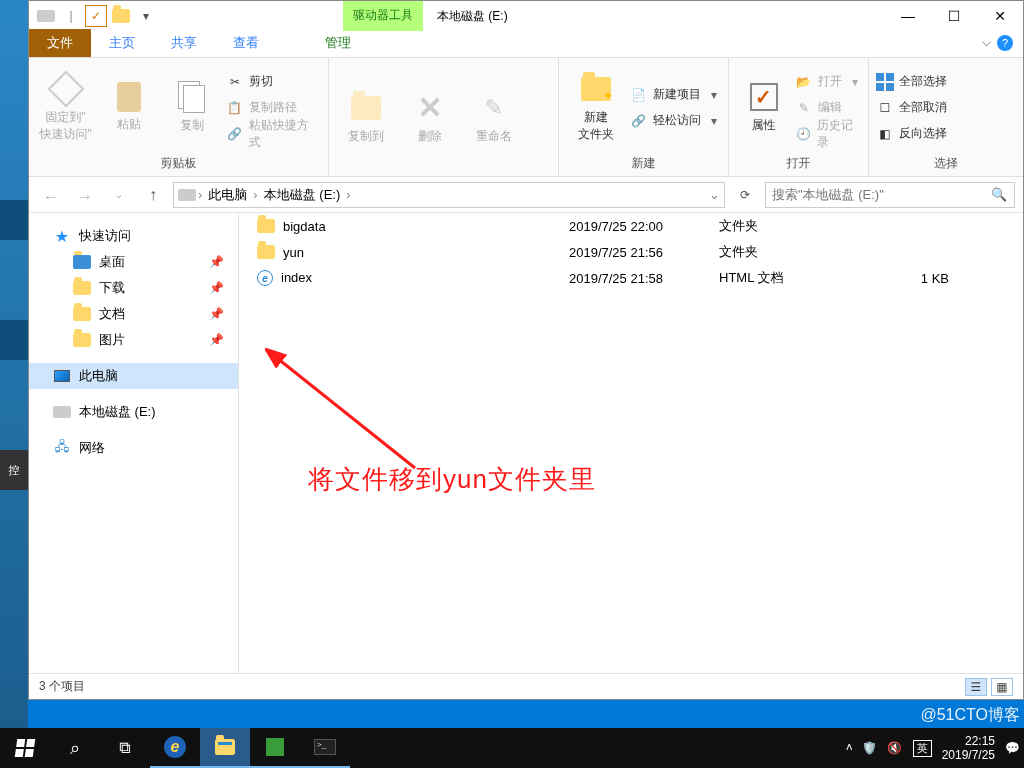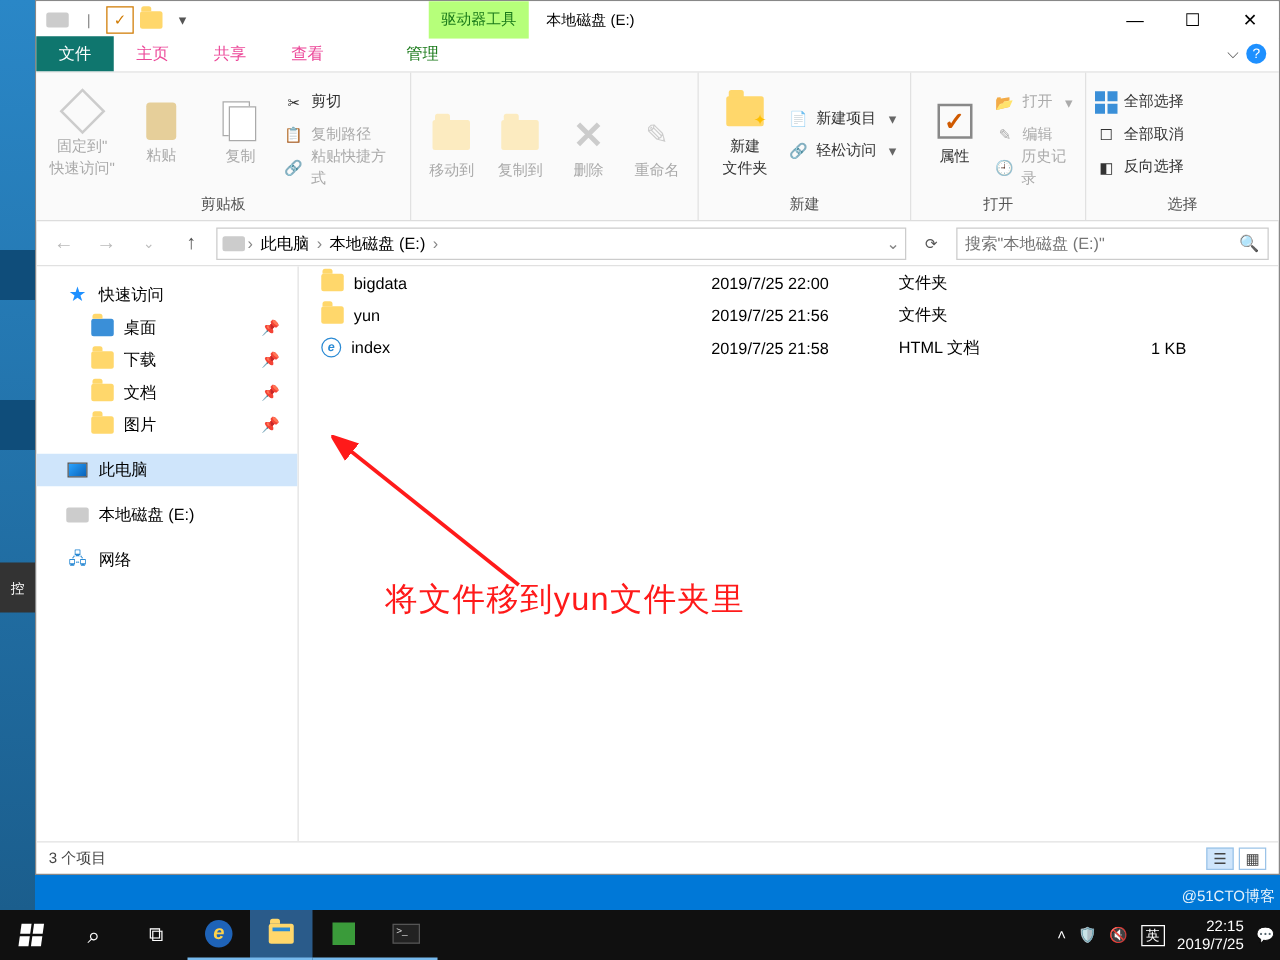--- a/index.html
+++ b/index.html
@@ -12,22 +12,22 @@
 .titlebar { height:30px; display:flex; align-items:stretch; background:#fff; }
 .qa { display:flex; align-items:center; padding:0 6px; gap:3px; }
 .qa .qbtn { width:22px; height:22px; display:flex; align-items:center; justify-content:center; border:1px solid transparent; }
 .driver-tools { background:#b6ff7a; color:#1a7a1a; padding:6px 10px 0; font-size:12px; margin-left:180px; height:30px; }
 .title-text { padding:7px 14px 0; font-size:12px; }
 .winbtns { margin-left:auto; display:flex; }
 .winbtns div { width:46px; display:flex; align-items:center; justify-content:center; font-size:14px; }
 
 
 .tabs { height:26px; display:flex; align-items:flex-end; background:#fff; position:relative;}
-.tab { padding:5px 18px; font-size:13px; color:#ec4899; }
-.tab.active { background:#0f766e; color:#fff; }
+.tab { padding:5px 18px; font-size:13px; color:#3b82f6; }
+.tab.active { background:#a16207; color:#fff; }
 .tab.manage { color:#1a7a1a; margin-left:30px;}
 .tabs .collapse { position:absolute; right:10px; top:4px; display:flex; gap:6px; }
 .help-circ{width:16px;height:16px;border-radius:50%;background:#1e90ff;color:#fff;font-size:11px;display:flex;align-items:center;justify-content:center;}
 
 
 .ribbon { height:120px; border-top:1px solid #ddd; border-bottom:1px solid #ddd; background:#fafafa; display:flex; }
 .rgroup { border-right:1px solid #e1e1e1; display:flex; flex-direction:column; padding:4px 8px 2px; }
 .rgroup .body { flex:1; display:flex; align-items:center; gap:6px; }
 .rgroup .lbl { text-align:center; font-size:12px; color:#555; padding:2px 0; }
 .big-btn { display:flex; flex-direction:column; align-items:center; justify-content:center; width:58px; height:80px; color:#333; font-size:12px; gap:4px;}
@@ -106,21 +106,21 @@
 .tray .clock{display:flex;flex-direction:column;align-items:flex-end;line-height:14px;font-size:12px;}
 .ime{border:1px solid #fff;padding:0 3px;font-size:11px;}
 .winlogo{display:grid;grid-template-columns:8px 8px;grid-template-rows:8px 8px;gap:2px;transform:skewX(-8deg);}
 .winlogo span{background:#fff;}
 .eicon{width:22px;height:22px;border-radius:50%;background:#1e63b8;color:#ffd24a;display:flex;align-items:center;justify-content:center;font-weight:bold;font-style:italic;font-size:16px;}
 .foldertb{width:20px;height:16px;background:#ffd76b;position:relative;border-radius:2px;}
 .foldertb::before{content:"";position:absolute;top:-4px;left:1px;width:8px;height:4px;background:#ffd76b;border-radius:2px 2px 0 0;}
 .foldertb::after{content:"";position:absolute;inset:3px 3px 3px 3px;border-top:3px solid #2a8ad4;}
 .cmd{width:22px;height:16px;background:#222;border:1px solid #555;color:#ddd;font-size:8px;display:flex;align-items:flex-start;padding-left:2px;}
 .grn{width:18px;height:18px;background:#3a9b3a;}
-.watermark{position:absolute;right:4px;bottom:42px;color:#fff;font-size:12px;opacity:.9;}
+.watermark{position:absolute;right:4px;bottom:42px;color:#fff;font-size:16px;opacity:.9;}
 
 
 .sliver{position:absolute;left:0;top:0;width:28px;height:728px;background:linear-gradient(#2a87c7,#1b5e8d);}
 .sliver .stub{position:absolute;left:0;width:28px;height:40px;background:#0f4d7a;}
 </style>
 </head>
 <body>
 
 <div class="sliver">
   <div class="stub" style="top:200px"></div>
@@ -199,26 +199,20 @@
               <span class="ic">🔗</span>
               <span>粘贴快捷方式</span>
             </div>
         </div>
       </div>
       <div class="lbl">剪贴板</div>
     </div>
 
     <div class="rgroup" style="width:230px">
       <div class="body">
-        <div class="big-btn disabled">
-          <div class="ic-lg">
-              <div class="folderic" style="opacity:.4"></div>
-            </div>
-          <span>移动到</span>
-        </div>
         <div class="big-btn disabled">
           <div class="ic-lg">
               <div class="folderic" style="opacity:.4"></div>
             </div>
           <span>复制到</span>
         </div>
         <div class="big-btn disabled">
           <div class="ic-lg">
               <span class="xmark dis">✕</span>
             </div>

